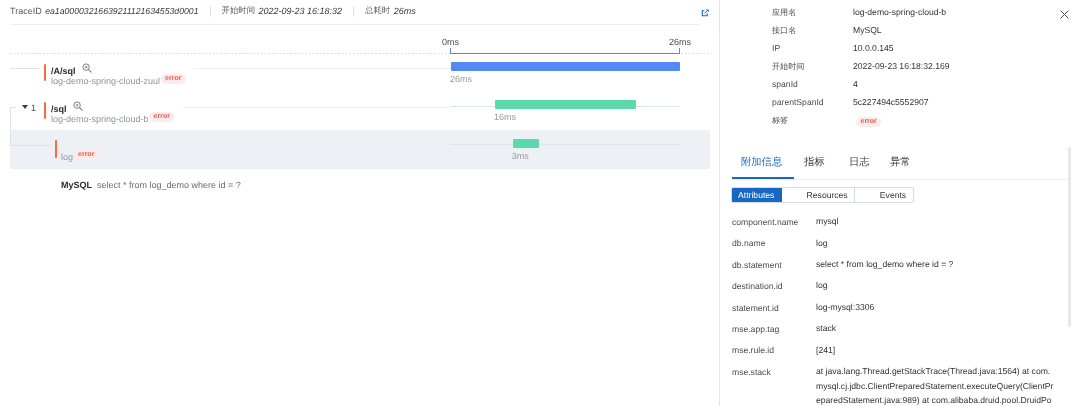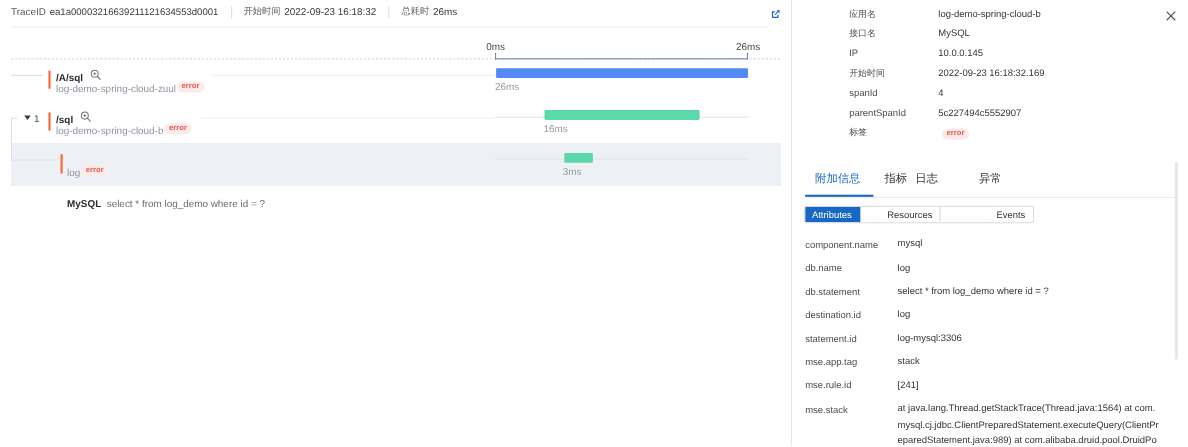--- a/index.html
+++ b/index.html
@@ -11,21 +11,21 @@
   }
   #app{position:relative;width:1080px;height:406px;}
   
   #left{position:absolute;left:0;top:0;width:719px;height:406px;background:#fff;}
   #right{position:absolute;left:719px;top:0;width:361px;height:406px;background:#fff;border-left:1px solid #e3e6eb;box-sizing:border-box;}
 
   
   .meta{position:absolute;left:10px;top:5px;height:12px;display:flex;align-items:center;
         font-size:9px;color:#4a4a4a;white-space:nowrap;}
   .meta .mlabel{color:#59595c;}
-  .meta .mval{color:#39393c;margin-left:3.5px;}
+  .meta .mval{color:#39393c;margin-left:3.5px;font-style:italic;}
   .meta .cjk{font-size:8.4px;}
   .meta .sep{display:inline-block;width:1px;height:11px;background:#e0e2e6;margin:0 11px;}
   #trace-val{font-size:8.7px;}
   .hdr-rule{position:absolute;left:11px;top:24px;width:688px;height:1px;background:#eceef1;}
   .extlink{position:absolute;left:701px;top:8px;width:9px;height:9px;cursor:pointer;line-height:0;}
   .extlink svg{display:block;}
 
   
   .ruler-dots{position:absolute;left:10px;top:53px;width:700px;height:1px;
     background-image:linear-gradient(to right,#d5dae3 0 1.9px,transparent 1.9px 3.7px);
@@ -67,21 +67,21 @@
   .sval{position:absolute;left:81px;top:0;color:#333337;white-space:nowrap;}
   .tabs{position:absolute;left:12px;top:157px;height:25px;}
   .tab{position:absolute;top:0;font-size:10.3px;color:#35353a;cursor:pointer;white-space:nowrap;line-height:12px;}
   .tab.active{color:#1668c4;}
   .tab-ul{position:absolute;top:20px;height:2px;background:#1668c4;}
   .tabs-rule{position:absolute;left:12px;top:179px;width:338px;height:1px;background:#eceef1;}
   .seg{position:absolute;left:10.5px;top:187px;height:16px;display:flex;
        border:1px solid #d6d9de;border-radius:2px;overflow:hidden;box-sizing:border-box;gap:18px;}
   .segbtn{display:flex;align-items:center;padding:0 6.6px;font-size:8.6px;color:#35353a;
           background:#fff;border-right:1px solid #d6d9de;cursor:pointer;white-space:nowrap;}
-  .segbtn:last-child{border-right:0;margin-left:26px;}
+  .segbtn:last-child{border-right:0;}
   .segbtn.active{background:#1668c4;color:#fff;border-right-color:#1668c4;}
   .arow{position:absolute;left:12px;font-size:8.6px;}
   .akey{position:absolute;left:0;top:0;color:#4b4b4f;white-space:nowrap;line-height:11px;}
   .aval{position:absolute;left:84px;top:-2.8px;color:#333337;width:240px;
         line-height:14.5px;word-break:break-all;}
   .vscroll{position:absolute;left:347.5px;top:147px;width:3.5px;height:180px;
            background:#e8e8e8;border-radius:2px;cursor:pointer;}
 </style>
 </head>
 <body>
@@ -190,21 +190,21 @@
         </div>
         <div class="srow" style="top: 115px; width: 330px;">
           <span class="skey cjk">标签</span>
           <span class="badge" style="position: absolute; left: 84px; top: 2px;">error</span>
         </div>
       </div>
     <div id="tabs" class="tabs">
         <div class="tab active" style="left: 9px;">附加信息</div>
         <div class="tab-ul" style="left: 0px; width: 62px;"></div>
         <div class="tab" style="left: 72px; text-align: center;">指标</div>
-        <div class="tab" style="left: 100px; text-align: right;">日志</div>
+        <div class="tab" style="left: 117px; text-align: right;">日志</div>
         <div class="tab" style="left: 158px;">异常</div>
       </div>
     <div class="tabs-rule"></div>
     <div id="seg" class="seg">
         <div class="segbtn active">Attributes</div>
         <div class="segbtn">Resources</div>
         <div class="segbtn">Events</div>
       </div>
     <div id="attrs">
         <div class="arow" style="top: 217px; width: 336px;">

